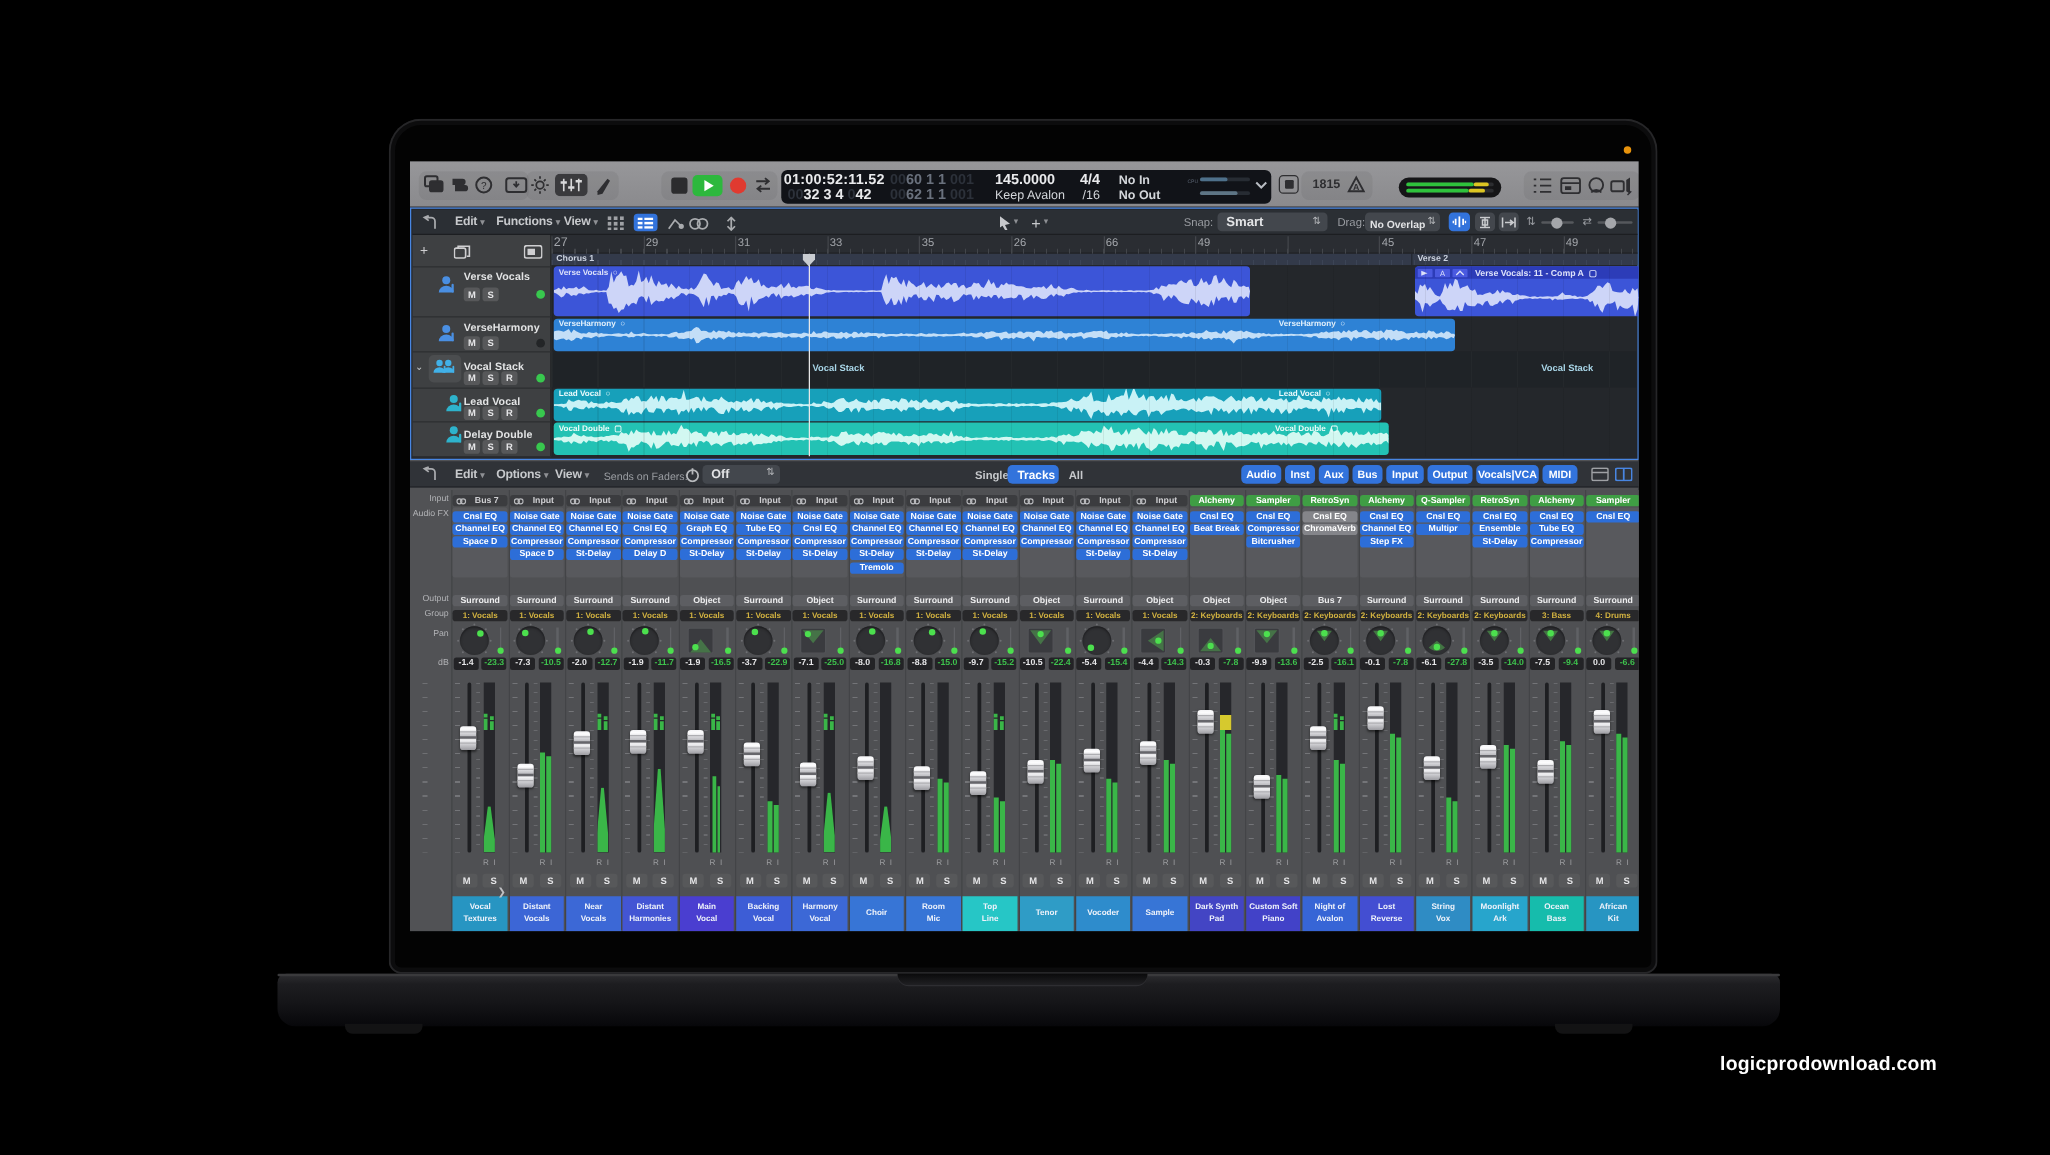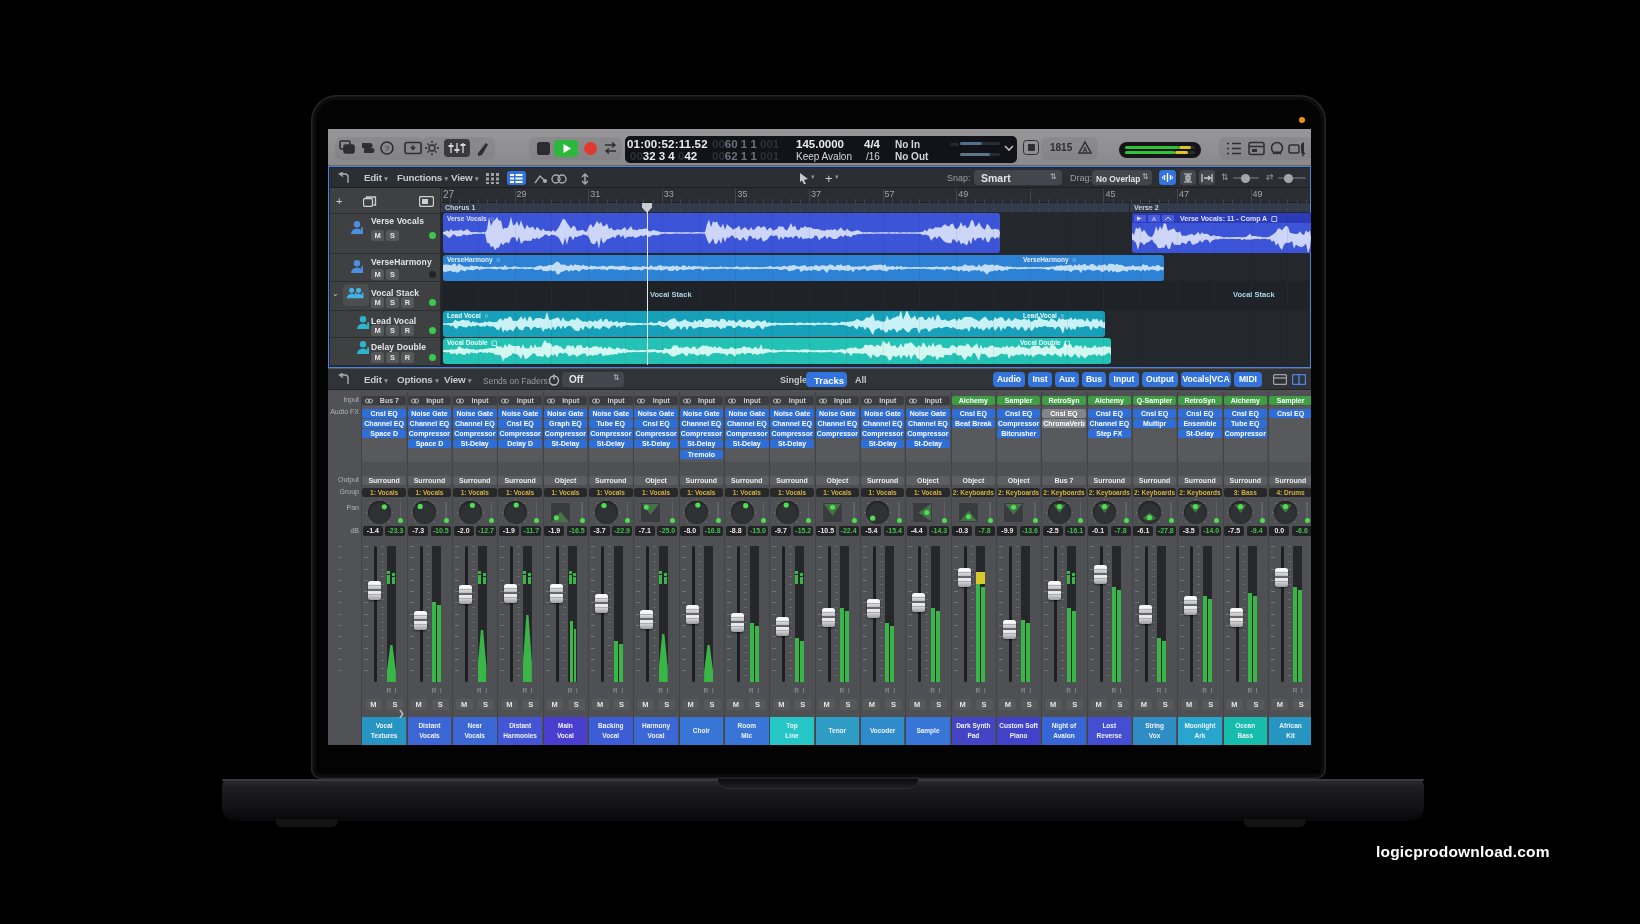--- a/index.html
+++ b/index.html
@@ -165,23 +165,23 @@
 <div class="a" style="left:115.0px;top:60px;font-size:10px;color:#a2a5aa;">27</div>
 <div class="a" style="left:113.0px;top:60px;width:1px;height:14px;background:#43464b;"></div>
 <div class="a" style="left:188.6px;top:60px;font-size:9px;color:#a2a5aa;">29</div>
 <div class="a" style="left:186.6px;top:60px;width:1px;height:14px;background:#43464b;"></div>
 <div class="a" style="left:262.2px;top:60px;font-size:9px;color:#a2a5aa;">31</div>
 <div class="a" style="left:260.2px;top:60px;width:1px;height:14px;background:#43464b;"></div>
 <div class="a" style="left:335.8px;top:60px;font-size:9px;color:#a2a5aa;">33</div>
 <div class="a" style="left:333.8px;top:60px;width:1px;height:14px;background:#43464b;"></div>
 <div class="a" style="left:409.4px;top:60px;font-size:9px;color:#a2a5aa;">35</div>
 <div class="a" style="left:407.4px;top:60px;width:1px;height:14px;background:#43464b;"></div>
-<div class="a" style="left:483.0px;top:60px;font-size:9px;color:#a2a5aa;">37</div>
+<div class="a" style="left:483.0px;top:60px;font-size:9px;color:#a2a5aa;">26</div>
 <div class="a" style="left:481.0px;top:60px;width:1px;height:14px;background:#43464b;"></div>
-<div class="a" style="left:556.6px;top:60px;font-size:9px;color:#a2a5aa;">57</div>
+<div class="a" style="left:556.6px;top:60px;font-size:9px;color:#a2a5aa;">66</div>
 <div class="a" style="left:554.6px;top:60px;width:1px;height:14px;background:#43464b;"></div>
 <div class="a" style="left:630.2px;top:60px;font-size:9px;color:#a2a5aa;">49</div>
 <div class="a" style="left:628.2px;top:60px;width:1px;height:14px;background:#43464b;"></div>
 <div class="a" style="left:703.8px;top:60px;font-size:13px;color:#a2a5aa;margin-top:36px;">43</div>
 <div class="a" style="left:701.8px;top:60px;width:1px;height:14px;background:#43464b;"></div>
 <div class="a" style="left:777.4px;top:60px;font-size:9px;color:#a2a5aa;">45</div>
 <div class="a" style="left:775.4px;top:60px;width:1px;height:14px;background:#43464b;"></div>
 <div class="a" style="left:851.0px;top:60px;font-size:9px;color:#a2a5aa;">47</div>
 <div class="a" style="left:849.0px;top:60px;width:1px;height:14px;background:#43464b;"></div>
 <div class="a" style="left:924.6px;top:60px;font-size:9px;color:#a2a5aa;">49</div>

